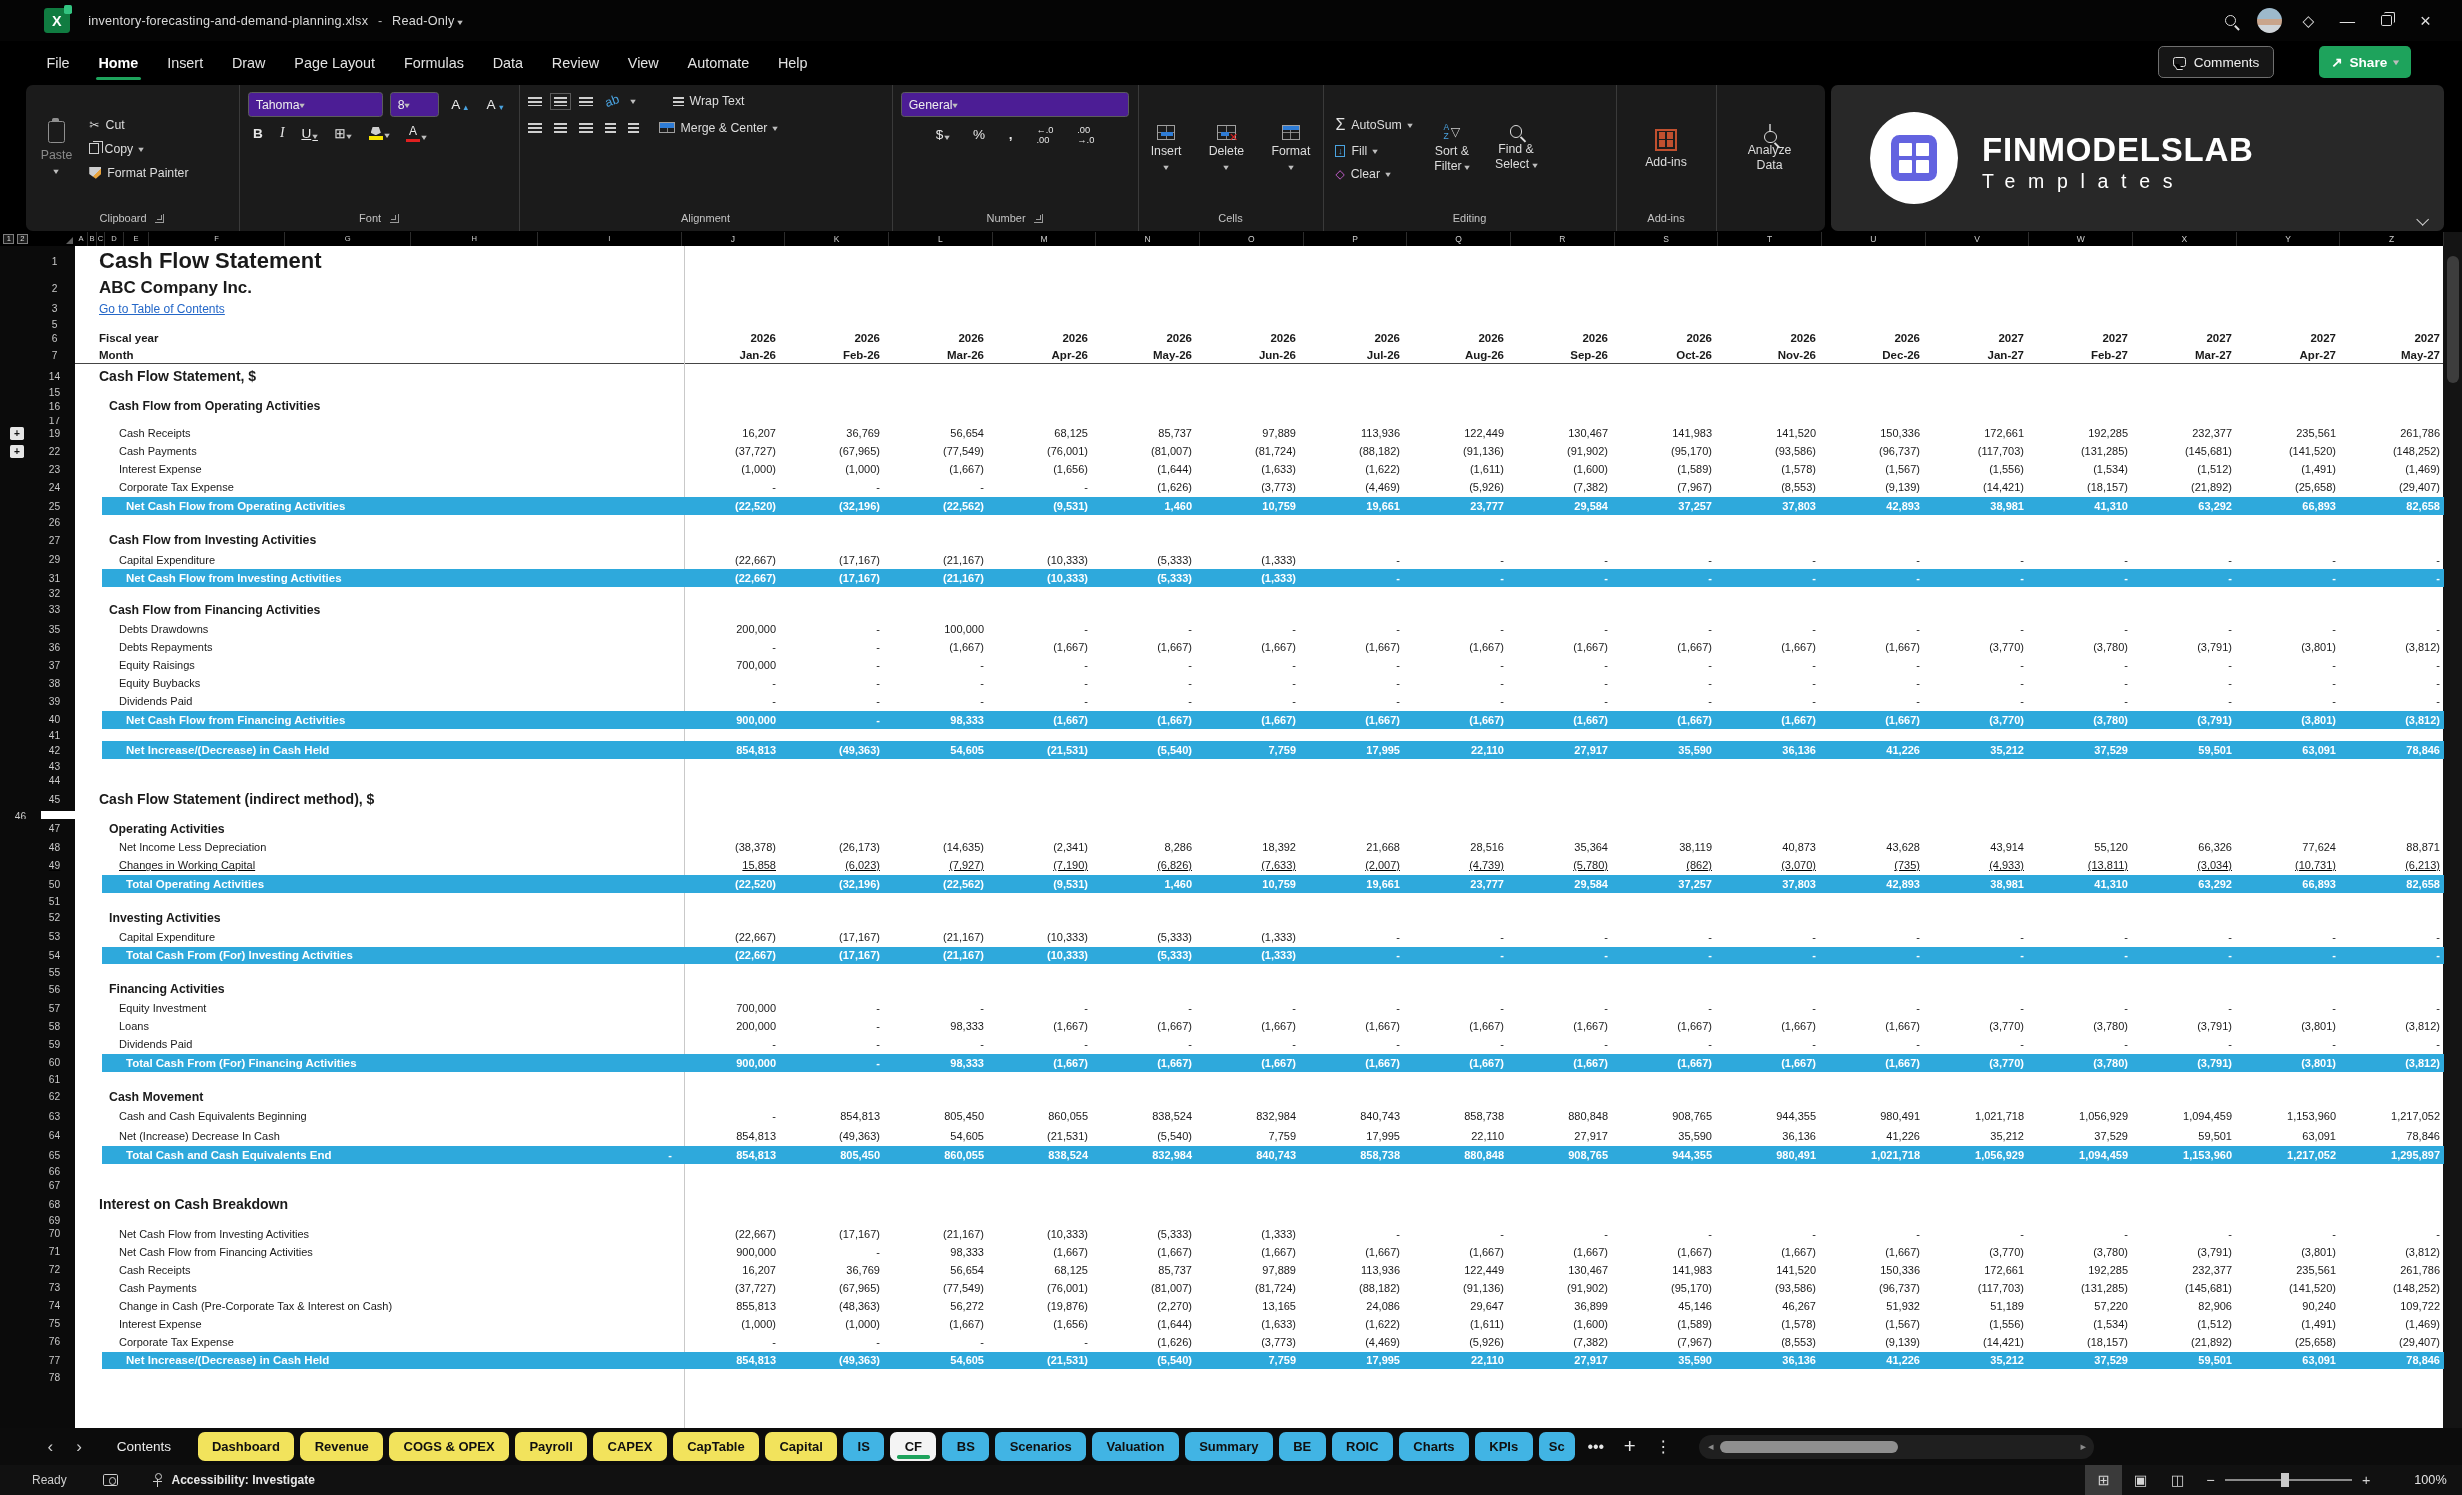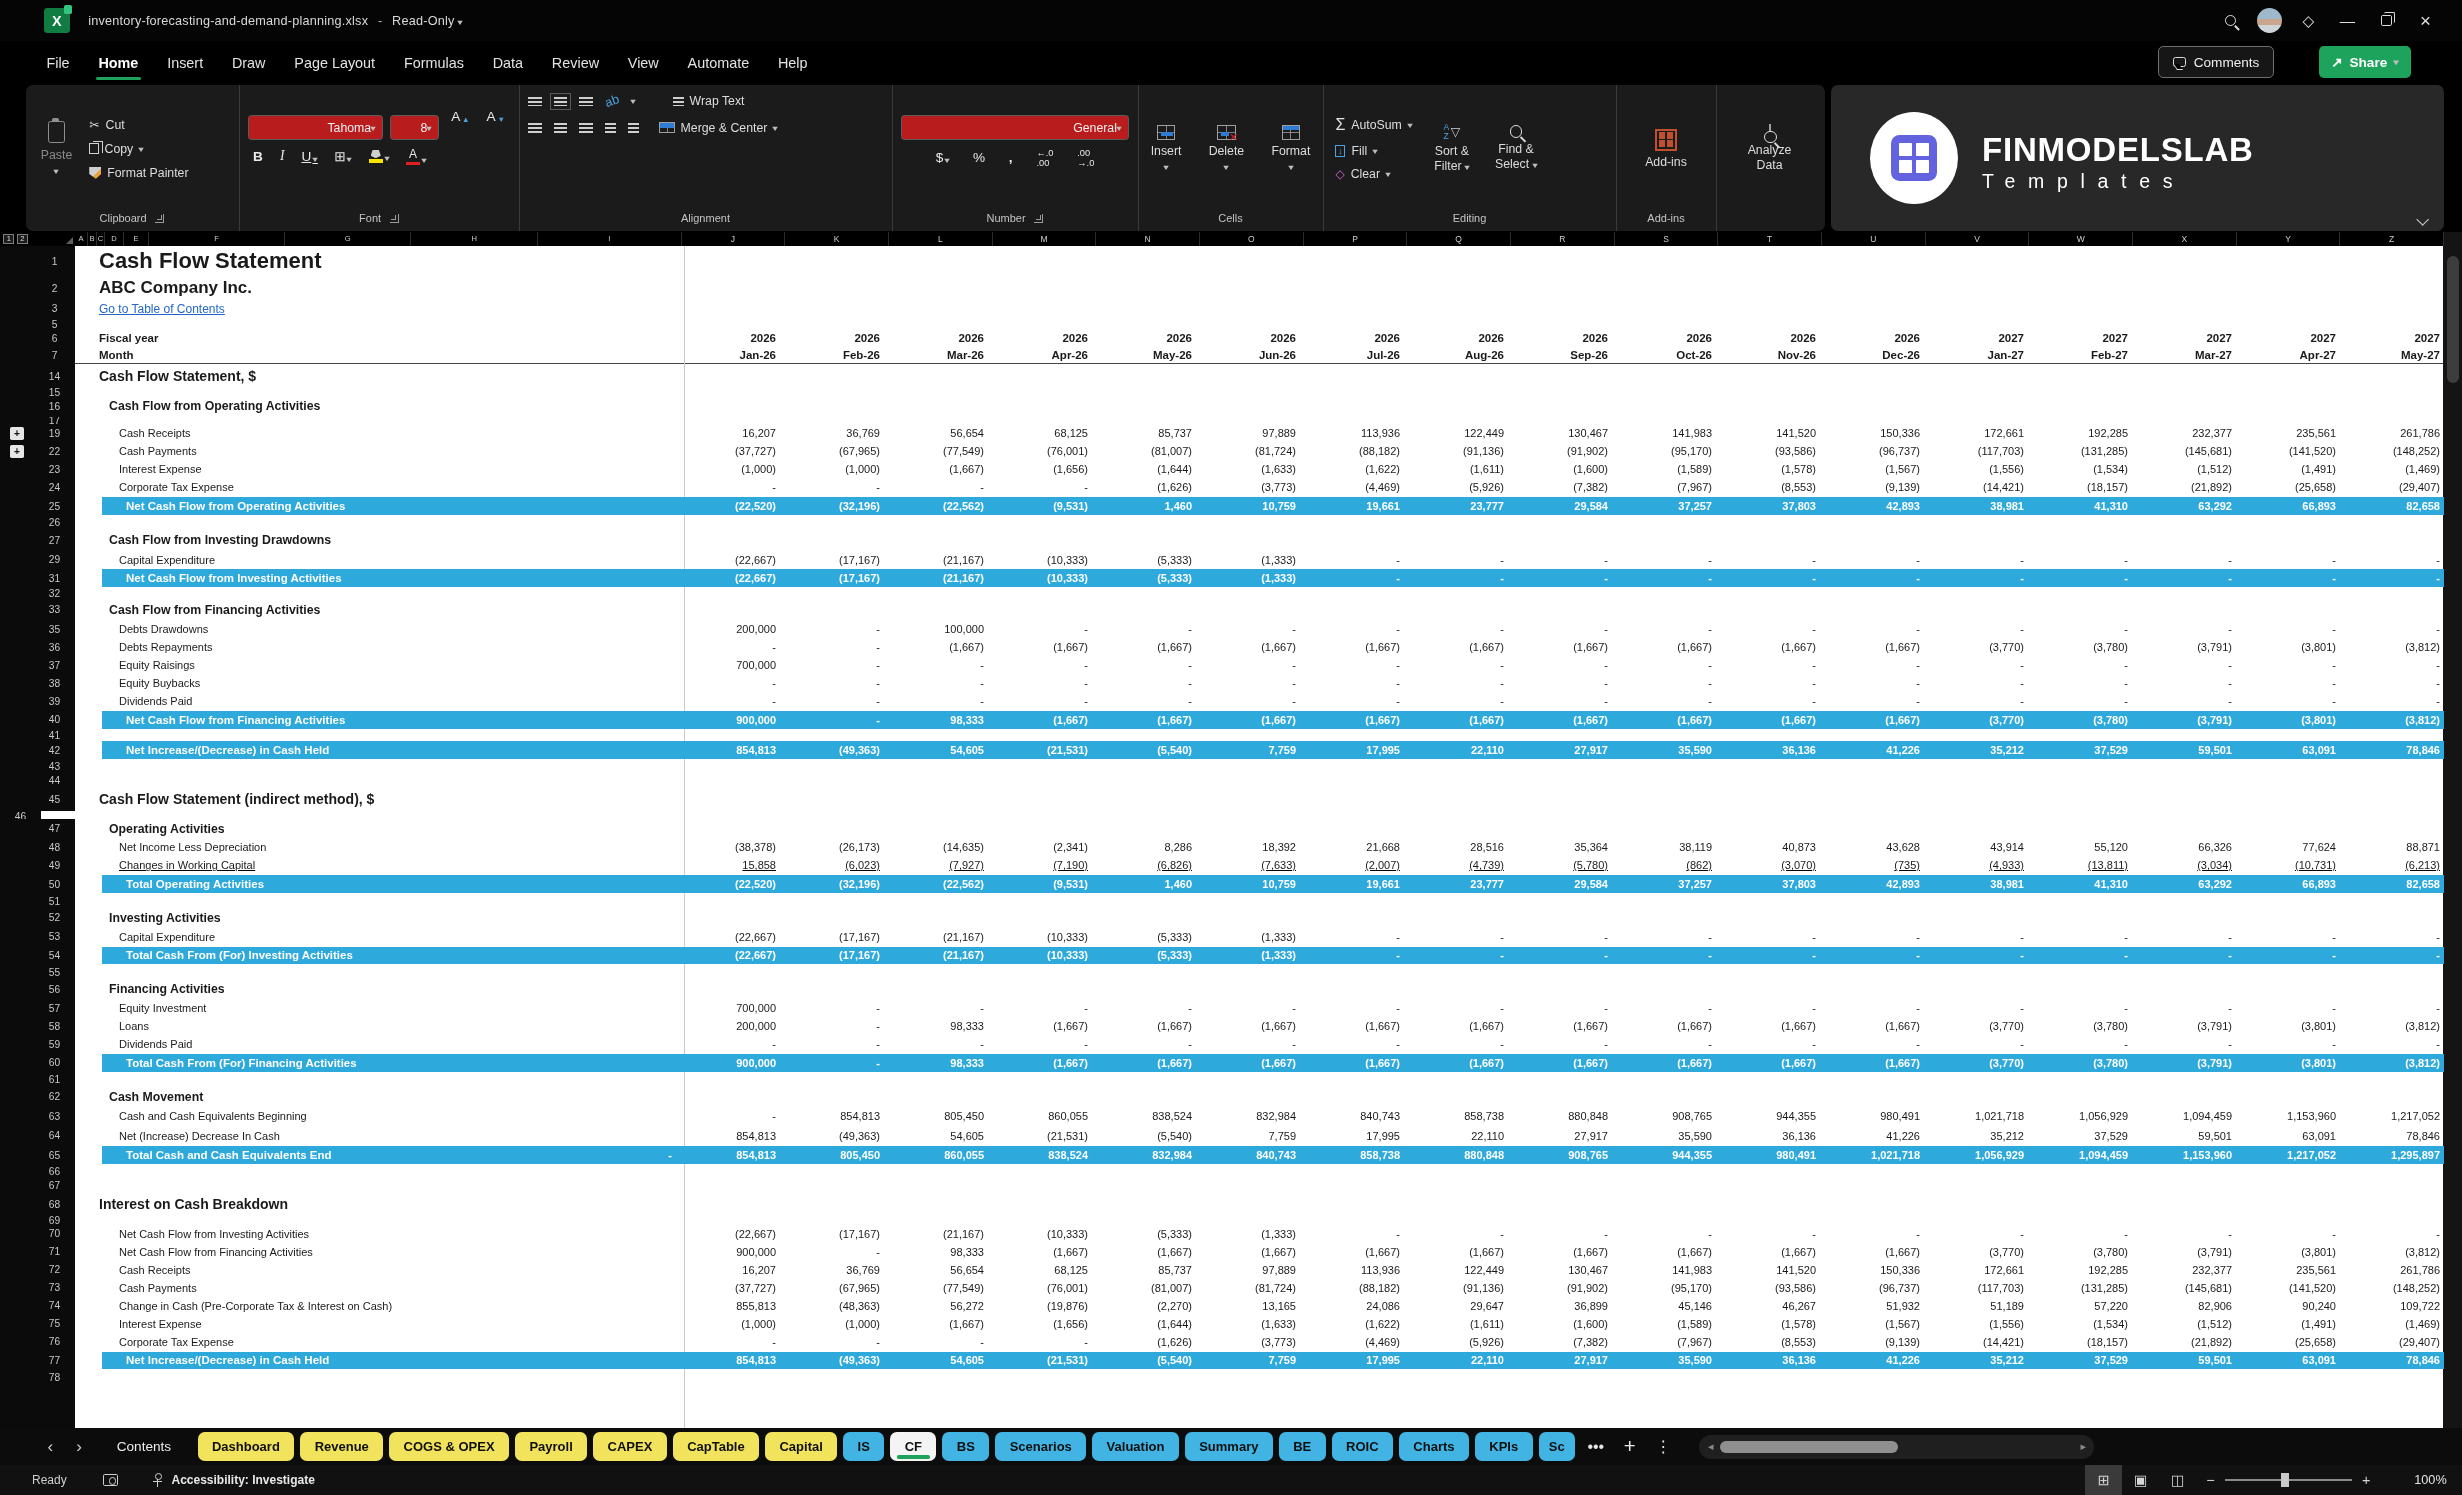--- a/index.html
+++ b/index.html
@@ -42,21 +42,21 @@
   .launcher{width:9.3px;height:9.3px;border-right:1.3px solid #9a9a9a;border-bottom:1.3px solid #9a9a9a;position:relative;}
   .launcher:after{content:"";position:absolute;right:1.7px;bottom:1.7px;width:4.2px;height:4.2px;border-right:1.3px solid #9a9a9a;border-bottom:1.3px solid #9a9a9a;}
   .bigbtn{display:flex;flex-direction:column;align-items:center;justify-content:center;gap:4.2px;font-size:12.3px;padding:1.7px 6.8px;border-radius:3.4px;}
   .smallbtn{display:flex;align-items:center;gap:6px;font-size:12.3px;padding:2.5px 3.4px;white-space:nowrap;}
   .carat{display:inline-block;font-size:8.5px;color:#bdbdbd;transform:scaleX(1.3);}
   .clipboard-ic{width:17px;height:22px;border:1.7px solid #8f8f8f;border-radius:2.5px;position:relative;}
   .clipboard-ic:before{content:"";position:absolute;left:3.4px;top:-4.2px;width:6.8px;height:4.2px;background:#8f8f8f;border-radius:1.7px;}
   .copy-ic{width:9.3px;height:11px;border:1.3px solid #cfcfcf;position:relative;}
   .copy-ic:before{content:"";position:absolute;left:2.5px;top:-3.4px;width:9.3px;height:11px;border-top:1.3px solid #cfcfcf;border-right:1.3px solid #cfcfcf;}
   .brush-ic{width:12px;height:12px;background:linear-gradient(135deg,#cfcfcf 0 55%,#E8A33D 55%);clip-path:polygon(0 0,100% 0,100% 60%,55% 100%,0 60%);}
-  .combo{background:#b91c1c;border:0.8px solid #5c5c5c;border-radius:3.4px;height:25.5px;display:flex;align-items:center;justify-content:flex-end;padding:0 6.8px;font-size:12.3px;color:#eee;margin-top:23px;}
+  .combo{background:#4c1d95;border:0.8px solid #5c5c5c;border-radius:3.4px;height:25.5px;display:flex;align-items:center;justify-content:flex-start;padding:0 6.8px;font-size:12.3px;color:#eee;}
   .fontrow{display:flex;align-items:center;gap:6.8px;}
   .fbtn{font-size:13.6px;color:#e8e8e8;padding:0.8px 5.1px;display:flex;align-items:end;gap:1.7px;}
   .bar-under{display:inline-block;width:14.4px;height:3.4px;margin-top:0.8px;}
   .lines{width:13.6px;height:9.3px;background:repeating-linear-gradient(#cfcfcf 0 1.7px,transparent 1.7px 4.2px);}
   .lines.sel{outline:1.7px solid #5a5a5a;outline-offset:3.4px;background-color:#232323;}
   .grid-ic{width:18.7px;height:15.3px;border:0.8px solid #9f9f9f;background:
      linear-gradient(#9f9f9f 0 0) 50% 0/0.8px 100% no-repeat,
      linear-gradient(#9f9f9f 0 0) 0 50%/100% 0.8px no-repeat;position:relative;}
   .grid-ic .blue{position:absolute;background:#2E7CD6;}
   .sigma{font-size:16px;color:#e3e3e3;}
@@ -718,21 +718,21 @@
       </div>
       <div class="srow blank" style="height: 13.6px;">
         <div class="og"></div>
         <div class="rn">26</div>
         <div class="rbody"></div>
       </div>
       <div class="srow subheader" style="height: 21px;">
         <div class="og"></div>
         <div class="rn">27</div>
         <div class="rbody">
-          <div class="lblcell">Cash Flow from Investing Drawdowns</div>
+          <div class="lblcell">Cash Flow from Investing Activities</div>
         </div>
       </div>
       <div class="srow item" style="height: 18px;">
         <div class="og"></div>
         <div class="rn">29</div>
         <div class="rbody">
           <div class="lblcell">Capital Expenditure</div>
           <div class="vals">
             <div class="vcell">(22,667)</div>
             <div class="vcell">(17,167)</div>

